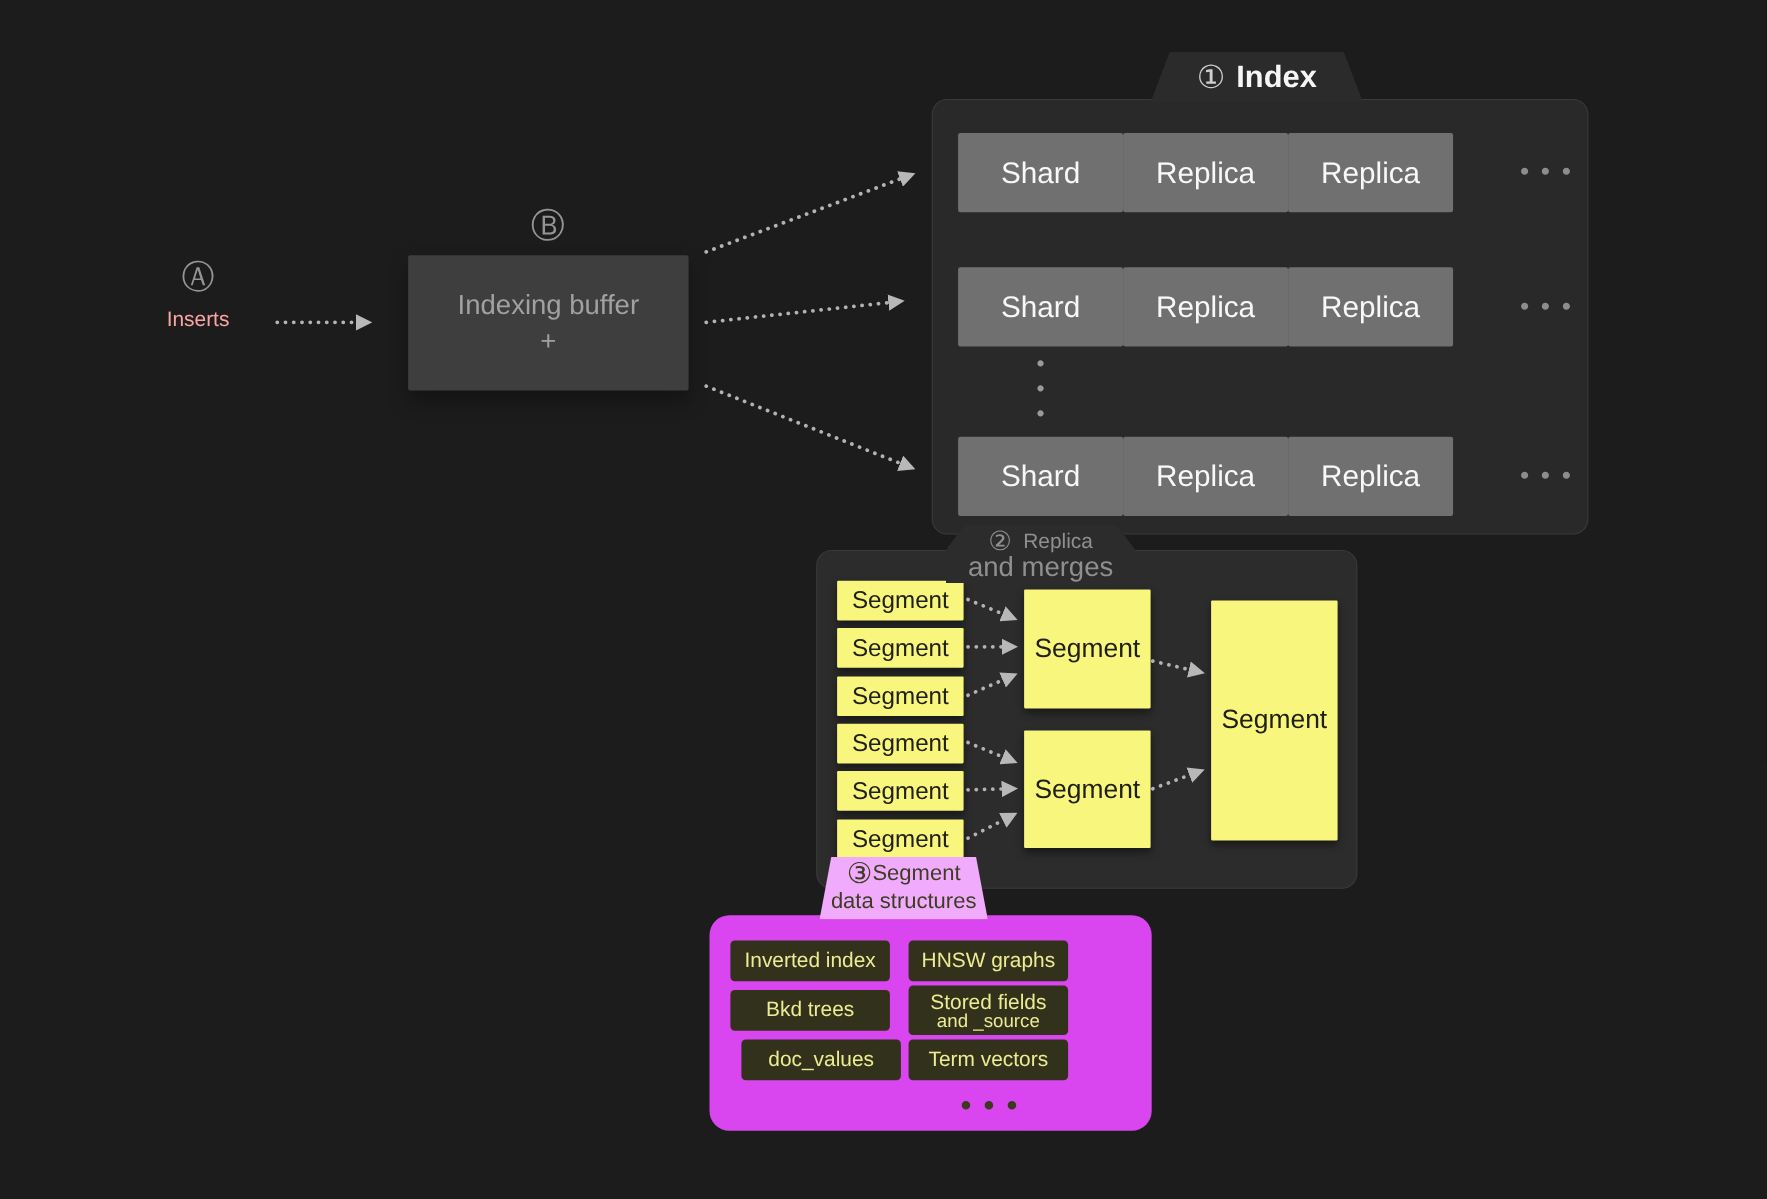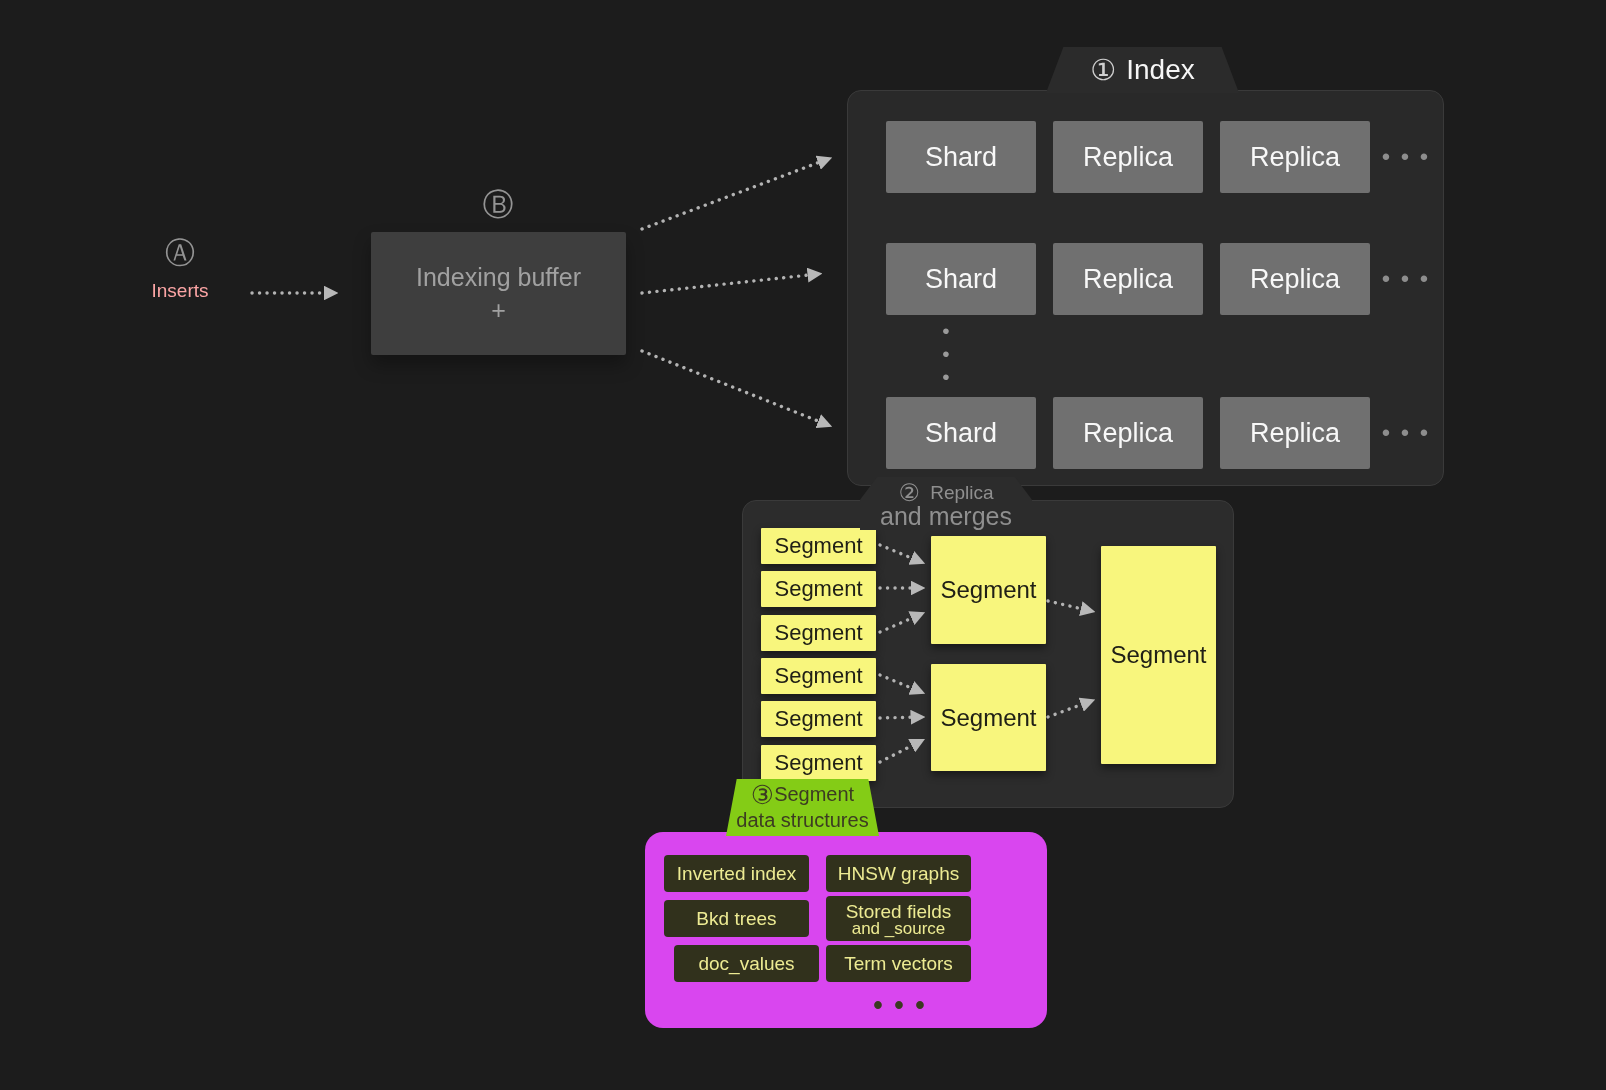--- a/index.html
+++ b/index.html
@@ -18,25 +18,25 @@
   .badge-b{left:458px;top:184px;width:80px;text-align:center;font-size:31px;color:#949494}
 
   .buffer{left:371px;top:232px;width:255px;height:123px;background:#3e3e3e;border-radius:2px;
     display:flex;flex-direction:column;justify-content:center;text-align:center;
     color:#a1a1a1;font-size:25px;line-height:33px;box-shadow:0 10px 18px rgba(0,0,0,.3)}
 
   .index-tab{left:1046px;top:47px;width:193px;height:46px;background:#2b2b2b;
     clip-path:polygon(9% 0,91% 0,100% 100%,0 100%);
     display:flex;align-items:center;justify-content:center;gap:10px;z-index:3}
   .index-tab .tbadge{font-size:29px;color:#cfcfcf}
-  .index-tab .ttitle{font-size:28px;font-weight:400;color:#f6f6f6}
+  .index-tab .ttitle{font-size:28px;font-weight:700;color:#f6f6f6}
 
   .index-panel{left:847px;top:90px;width:597px;height:396px;background:#292929;
     border:1px solid #3a3a3a;border-radius:14px;z-index:1}
-  .row{position:absolute;left:38px;display:flex;gap:17px}
+  .row{position:absolute;left:23px;display:flex;}
   .row1{top:30px}.row2{top:152px}.row3{top:306px}
   .cell{width:150px;height:72px;background:#707070;border-radius:2px;display:flex;align-items:center;justify-content:center;font-size:27px;color:#f8f8f8}
   .hdots{position:absolute;left:518px;width:80px;height:72px;display:flex;align-items:center;justify-content:center;font-size:24px;letter-spacing:2px;color:#8d8d8d}
   .hd1{top:30px}.hd2{top:152px}.hd3{top:306px}
   .vdots{position:absolute;left:82px;top:228px;width:32px;text-align:center;font-size:21px;line-height:23px;color:#9a9a9a;white-space:pre-line}
 
   .seg-tab{left:860px;top:477px;width:172px;height:53px;background:#2c2c2c;
     clip-path:polygon(10% 0,90% 0,100% 43%,100% 100%,0 100%,0 43%);
     z-index:3;text-align:center;color:#8f8f8f}
   .seg-tab .l1{font-size:19px;line-height:25px;margin-top:3px}
@@ -46,21 +46,21 @@
   .seg-panel{left:742px;top:500px;width:492px;height:308px;background:#2c2c2c;
     border:1px solid #3a3a3a;border-radius:14px;z-index:2}
   .ybox{position:absolute;background:#f8f67d;color:#202016;display:flex;align-items:center;justify-content:center;
     box-shadow:0 4px 8px rgba(0,0,0,.45);border-radius:1px}
   .sseg{left:18px;width:115px;height:36px;font-size:22px}
   .ss0{top:27px}.ss1{top:70px}.ss2{top:114px}.ss3{top:157px}.ss4{top:200px}.ss5{top:244px}
   .mseg{left:188px;width:115px;font-size:24px}
   .ms0{top:35px;height:108px}.ms1{top:163px;height:107px}
   .lseg{left:358px;top:45px;width:115px;height:218px;font-size:24px}
 
-  .str-tab{left:726px;top:779px;width:153px;height:57px;background:#84cc16;
+  .str-tab{left:745px;top:779px;width:153px;height:57px;background:#f0abfc;
     clip-path:polygon(7% 0,93% 0,100% 100%,0 100%);z-index:4;text-align:center;color:#3c3c22}
   .str-tab .l1{font-size:20px;line-height:27px;margin-top:2px}
   .str-tab .l1 .tbadge{font-size:26px;vertical-align:-3px}
   .str-tab .l2{font-size:20px;line-height:22px}
 
   .str-panel{left:645px;top:832px;width:402px;height:196px;background:#d946ef;border-radius:18px;z-index:3}
   .dbox{position:absolute;background:#31311c;color:#edeb93;border-radius:4px;
     display:flex;flex-direction:column;align-items:center;justify-content:center;font-size:19px;line-height:21px}
   .db0{left:19px;top:23px;width:145px;height:37px}
   .db1{left:181px;top:23px;width:145px;height:37px}

